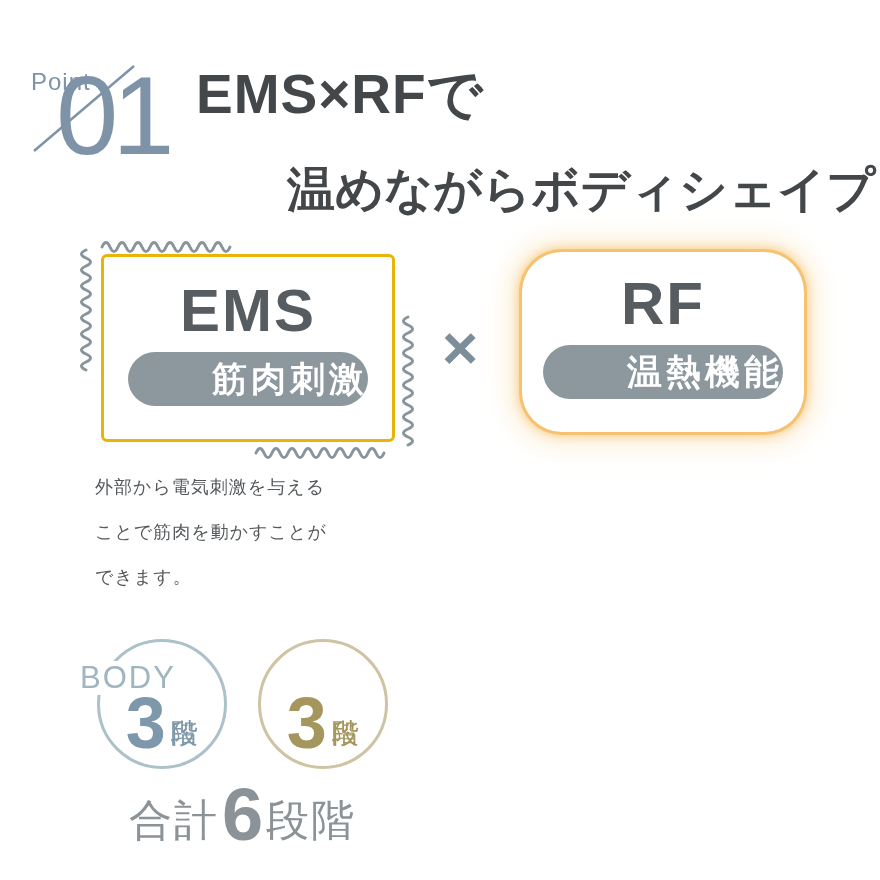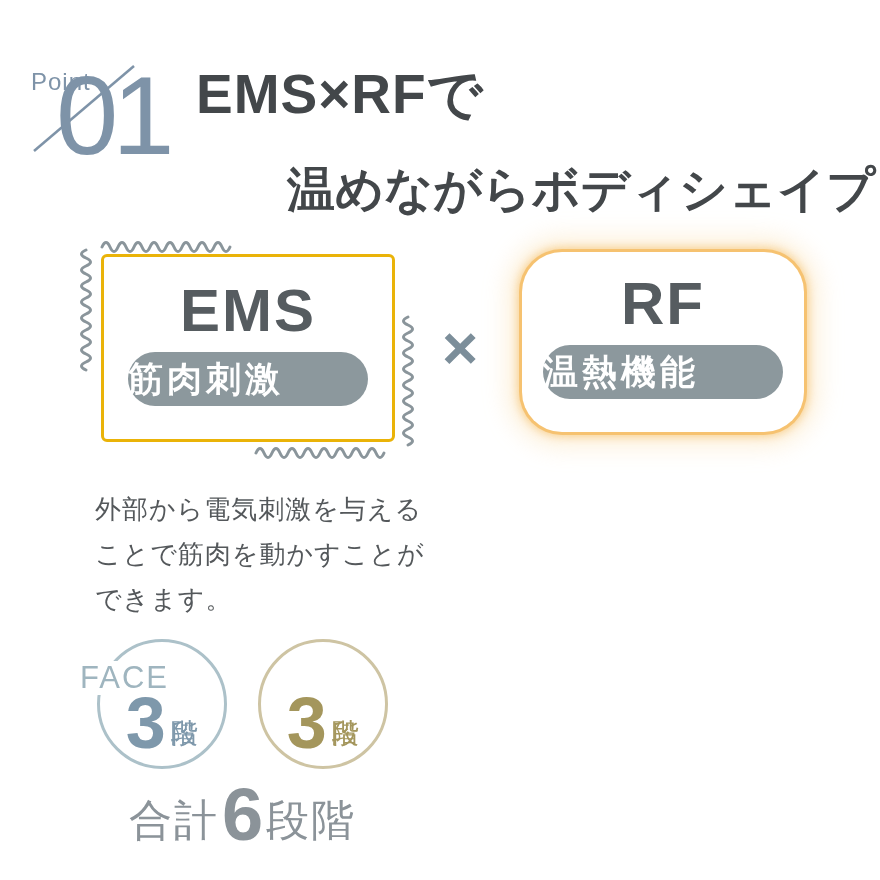--- a/index.html
+++ b/index.html
@@ -66,34 +66,34 @@
   .card-name {
     text-align: center; margin-top: 24px;
     font-size: 60px; font-weight: bold; color: #565C60;
     letter-spacing: 2px; line-height: 1;
   }
   .rf-card .card-name { margin-top: 22px; }
   .card-badge {
     margin: 11px auto 0 auto; width: 240px; height: 54px;
     border-radius: 27px; background: #8C989D;
     color: #ffffff; font-size: 35px; font-weight: bold;
-    letter-spacing: 4px; line-height: 54px; text-align: left;
+    letter-spacing: 4px; line-height: 54px; text-align: right;
   }
 
   
   .multiply {
     position: absolute; left: 428px; top: 317px; width: 64px;
     text-align: center; font-size: 62px; font-weight: bold;
     color: #7C8E9A; line-height: 1;
   }
 
   
   .desc {
-    position: absolute; top: 487px;
-    font-size: 26px; line-height: 45px; letter-spacing: 1px;
+    position: absolute; top: 465px;
+    font-size: 18px; line-height: 45px; letter-spacing: 1px;
     color: #54585B; white-space: pre-line; font-family: Liberation Serif, serif;
   }
   .desc-left  { left: 95px;  width: 330px; }
   .desc-right { left: 507px; width: 340px; }
 
   
   .level-circle {
     position: absolute; top: 639px; width: 130px; height: 130px;
     border-radius: 50%; background: #ffffff;
   }
@@ -168,21 +168,21 @@
   <div class="card rf-card">
     <div class="card-name">RF</div>
     <div class="card-badge">温熱機能</div>
   </div>
 
   <div class="desc desc-left">外部から電気刺激を与える
 ことで筋肉を動かすことが
 できます。</div>
 
   <div class="level-circle body-circle">
-    <div class="circle-label">FACE</div>
+    <div class="circle-label">BODY</div>
     <div class="circle-content">
       <span class="circle-count">3</span>
       <span class="circle-unit">段階</span>
     </div>
   </div>
 
   <div class="level-circle face-circle">
     <div class="circle-content">
       <span class="circle-count">3</span>
       <span class="circle-unit">段階</span>

